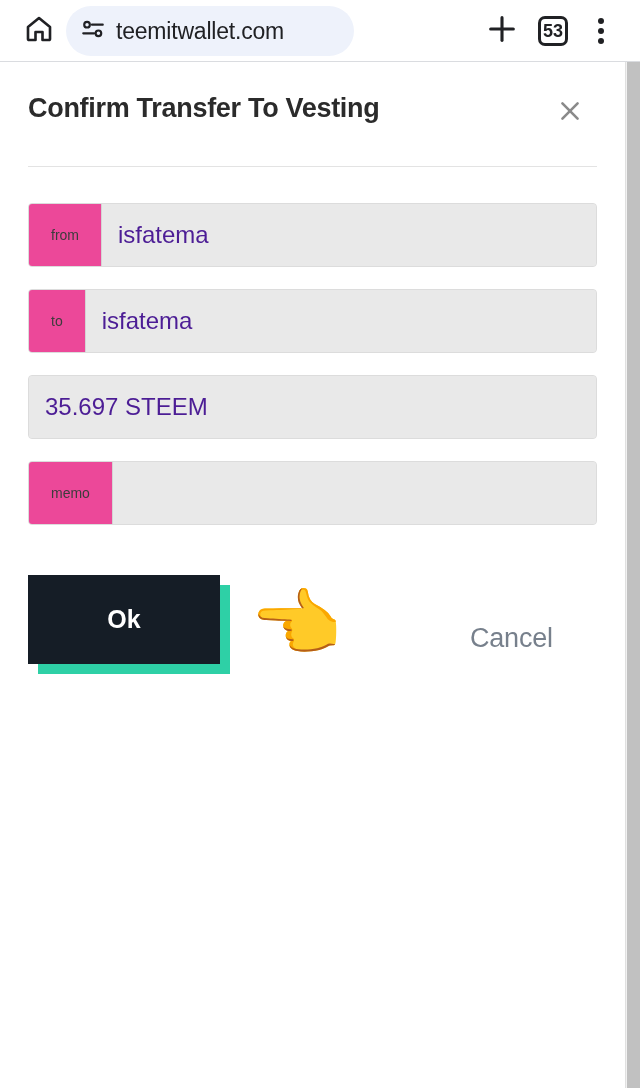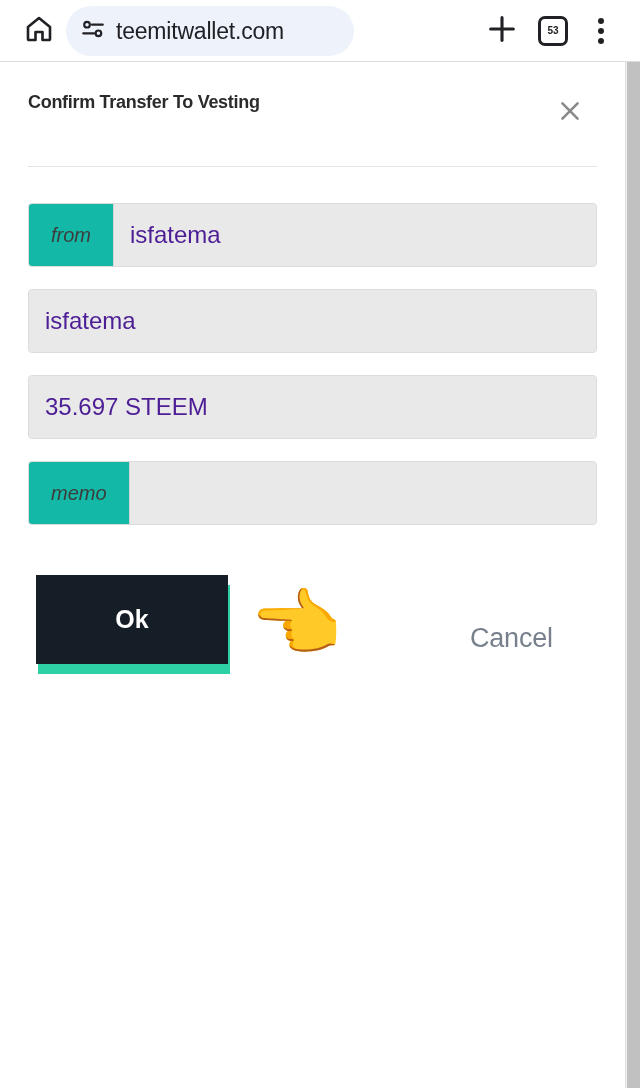--- a/index.html
+++ b/index.html
@@ -81,21 +81,21 @@
     flex: 0 0 auto;
   }
   .tab-count-box {
     width: 30px;
     height: 30px;
     border: 3px solid #202124;
     border-radius: 7px;
     display: flex;
     align-items: center;
     justify-content: center;
-    font-size: 10px;
+    font-size: 18px;
     font-weight: 700;
     color: #202124;
     line-height: 1;
   }
 
   .menu-btn {
     width: 46px;
     height: 50px;
     display: flex;
     flex-direction: column;
@@ -148,21 +148,21 @@
   }
 
   
   .dialog-header {
     display: flex;
     align-items: flex-start;
     justify-content: space-between;
     padding-top: 30px;
   }
   .dialog-title {
-    font-size: 18px;
+    font-size: 27px;
     font-weight: 700;
     color: #2b2b2b;
     letter-spacing: -0.3px;
     line-height: 1.2;
   }
   .close-btn {
     width: 38px;
     height: 38px;
     display: flex;
     align-items: center;
@@ -187,28 +187,27 @@
     margin-bottom: 22px;
     border: 1px solid #dcdcdc;
     border-radius: 4px;
     overflow: hidden;
     background: #e9e9e9;
   }
   .row-label {
     display: flex;
     align-items: center;
     justify-content: center;
-    background: #14b8a6;
+    background: #ec4899;
     border-right: 1px solid #d4d4d4;
-    font-size: 20px;
+    font-size: 14px;
     color: #3c3c3c;
     padding: 0 22px;
     white-space: nowrap;
     flex: 0 0 auto;
-    font-style: italic;
   }
   .row-value {
     flex: 1 1 auto;
     display: flex;
     align-items: center;
     background: #e9e9e9;
     font-size: 24px;
     color: #4c1d95;
     padding: 0 16px;
     overflow: hidden;
@@ -232,21 +231,21 @@
   .ok-shadow {
     position: absolute;
     left: 10px;
     top: 10px;
     width: 192px;
     height: 89px;
     background: #2ed0a6;
   }
   .ok-button {
     position: absolute;
-    left: 8px;
+    left: 0;
     top: 0;
     width: 192px;
     height: 89px;
     background: #151d26;
     color: #ffffff;
     font-size: 25px;
     font-weight: 700;
     display: flex;
     align-items: center;
     justify-content: center;
@@ -343,20 +342,21 @@
     <div class="divider"></div>
 
     <div class="form-rows">
 
       <div class="form-row">
         <div class="row-label">from</div>
         <div class="row-value">isfatema</div>
       </div>
 
       <div class="form-row">
+        <div class="row-label">to</div>
         <div class="row-value">isfatema</div>
       </div>
 
       <div class="form-row">
         <div class="row-value">35.697 STEEM</div>
       </div>
 
       <div class="form-row">
         <div class="row-label">memo</div>
         <div class="row-value"></div>

